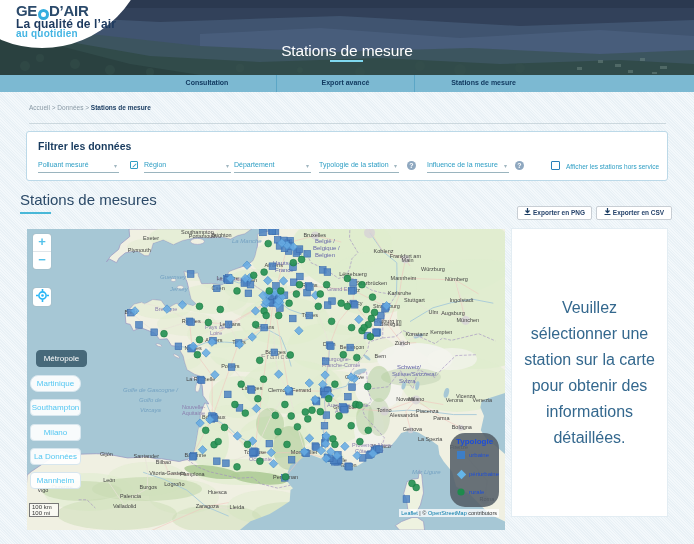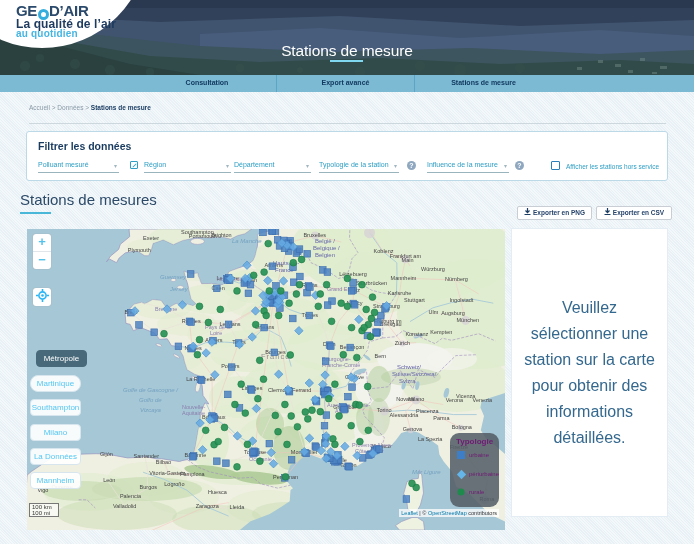--- a/index.html
+++ b/index.html
@@ -56,21 +56,21 @@
 #zoomc { left:6px; top:5px; width:18px; height:35px; }
 #zoomc .z { width:18px; height:17px; text-align:center; color:#53c1ea; font-size:13px; font-weight:bold; line-height:16px;}
 #zoomc .z+.z { border-top:1px solid #e0e6ea; }
 #locate { left:6px; top:59px; width:18px; height:18px; text-align:center; line-height:18px;}
 .rbtn { position:absolute; left:3px; width:51px; height:17px; background:rgba(255,255,255,0.92); border:1px solid #d7e6ee; border-radius:4px; color:#54c7f2; font-size:8px; text-align:center; line-height:15px; }
 #rb0 { top:121px; background:#47697a; color:#fff; border-color:#47697a;margin-left:6px;}
 #rb1 { top:146px;border-radius:8px; } #rb2 { top:170px; } #rb3 { top:195px; } #rb4 { top:219px; } #rb5 { top:243px; }
 #scale { position:absolute; left:2px; top:274px; font-size:6px; color:#333; }
 #scale .s { background:rgba(255,255,255,0.6); border:1px solid #777; border-top:none; width:30px; height:7px; line-height:7px; padding-left:2px;}
 #scale .s.t { border:1px solid #777; border-bottom:none;}
-#legend { position:absolute; left:423px; top:204px; width:49px; height:74px; background:rgba(84,94,104,0.88); border-radius:9px; color:#701a75;}
+#legend { position:absolute; left:423px; top:204px; width:49px; height:74px; background:rgba(84,94,104,0.88); border-radius:15px; color:#1d4ed8;}
 #legend .t { text-align:center; font-size:8px; font-weight:bold; margin-top:4px;}
 #legend .it { position:relative; height:18.5px; font-size:6px; line-height:18.5px; padding-left:19px;}
 #attrib { position:absolute; right:6px; bottom:13px; background:rgba(255,255,255,0.75); font-size:5.5px; color:#333; padding:0 2px; height:8px; line-height:8px;}
 #attrib a { color:#0078a8; text-decoration:none;}
 
 #panel { position:absolute; left:511px; top:228px; width:157px; height:289px; background:#fff; border:1px solid #e3edf3; display:flex; align-items:center; }
 #panel p { width:100%; text-align:center; color:#34688e; font-size:16px; line-height:26px; padding:0 6px;}
 </style>
 </head>
 <body>

